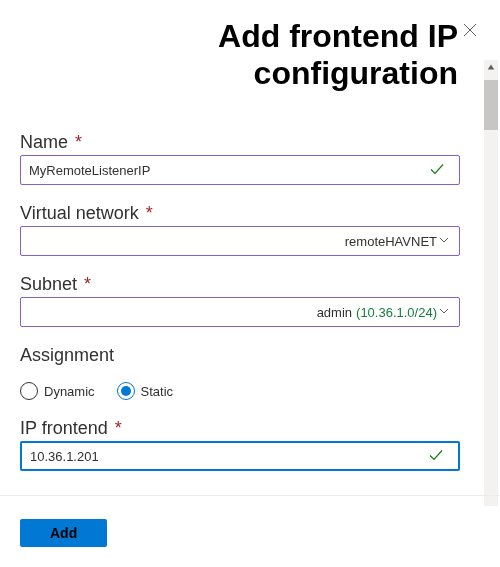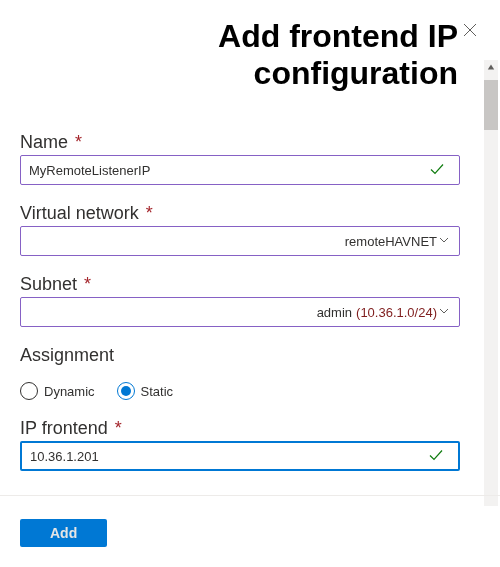--- a/index.html
+++ b/index.html
@@ -101,21 +101,21 @@
     }
     .select-wrap {
       justify-content: flex-end;
     }
     .select-text {
       color: #323130;
       font-size: 13px;
       display:flex;
       gap:4px;
     }
-    .select-text .muted { color: #7f1d1d;}
+    .select-text .muted { color: #15803d;}
     .chev {
       width: 14px; height: 14px;
     }
     .check-icon {
       width: 16px; height: 16px;
       color: #107c10;
     }
     .input-blue {
       border: 2px solid #0078d4;
     }
@@ -158,21 +158,21 @@
     }
     .divider-line{
       position:absolute;
       left:0;right:0;
       top:495px;
       height:1px;
       background:#edebe9;
     }
     .add-btn {
       background: #0078d4;
-      color: #e5e5e5;
+      color: #000000;
       border: none;
       font-size: 14px;
       font-weight: 600;
       padding: 6px 30px;
       cursor: pointer;
       border-radius: 2px;
     }
   </style>
 </head>
 <body>

